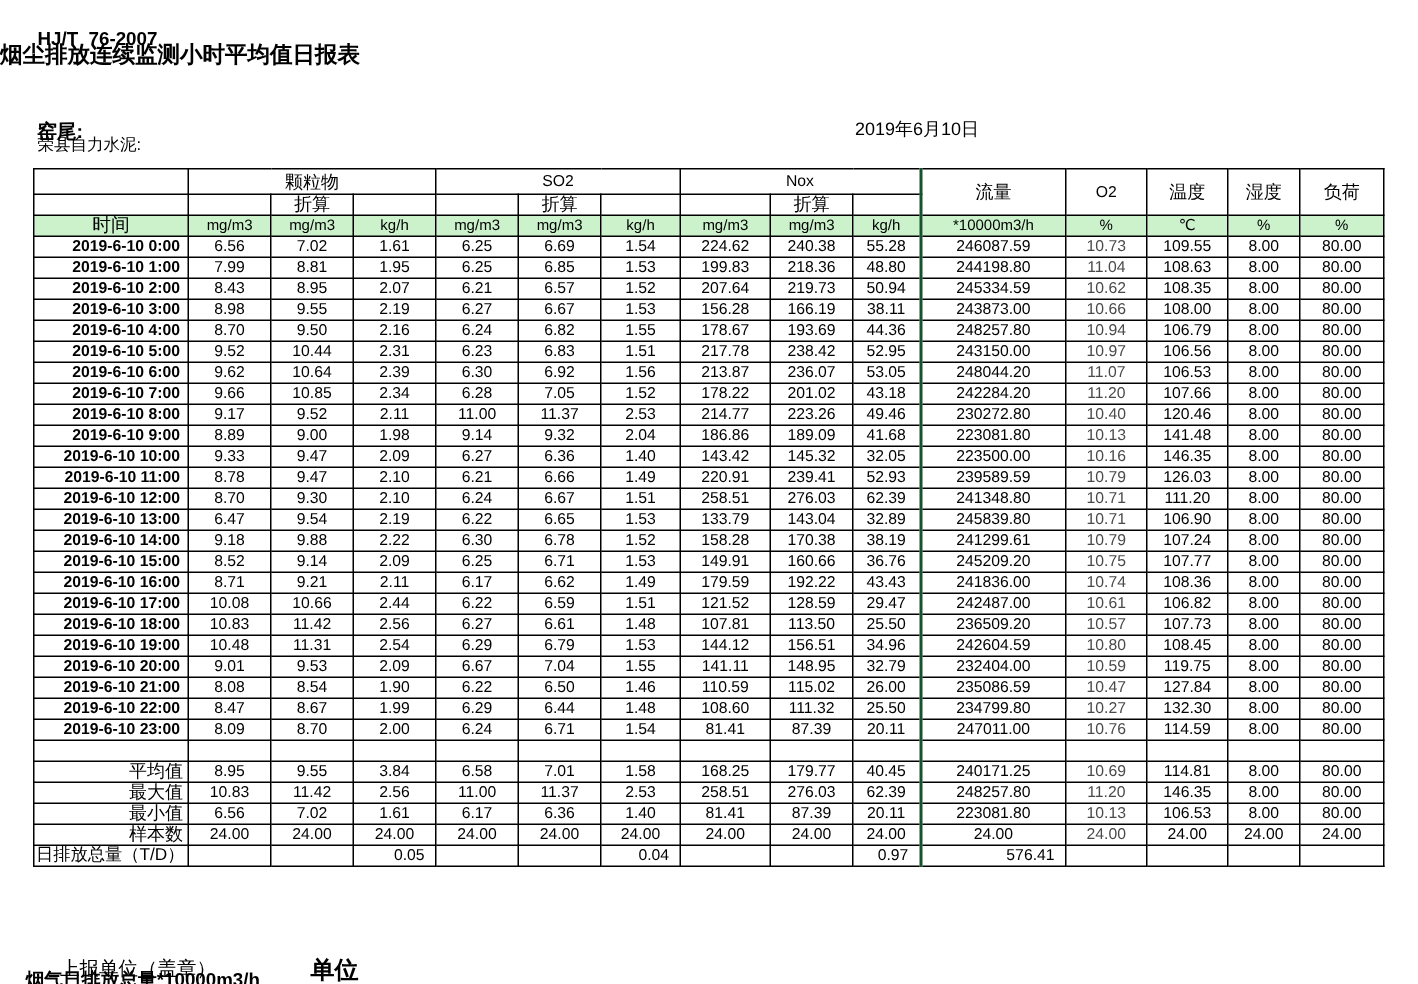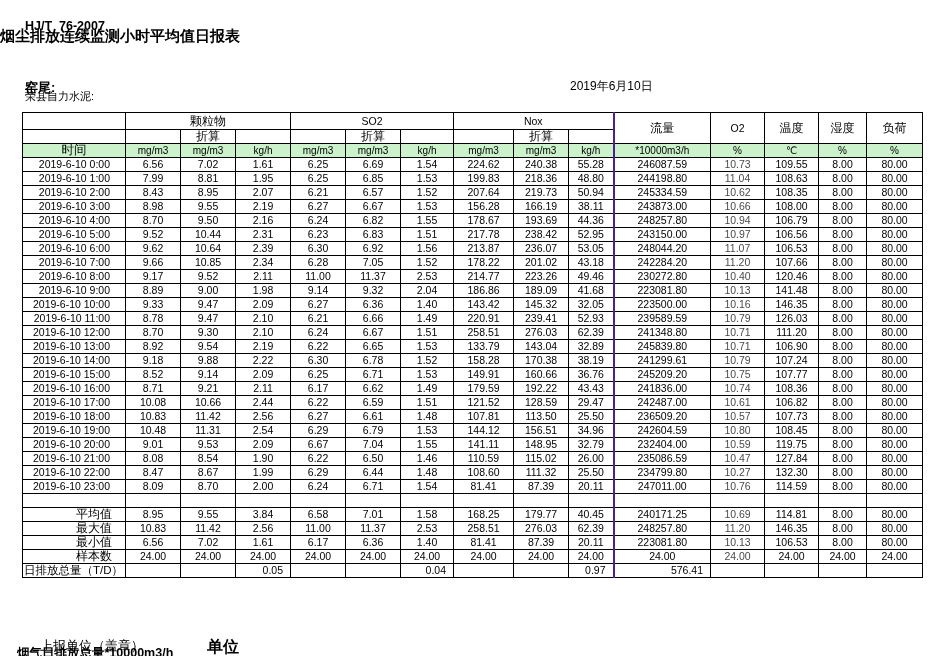--- a/index.html
+++ b/index.html
@@ -30,25 +30,25 @@
     height:14px; line-height:13px;
     padding:0 2px;
     text-align:center;
     font-size:10.5px;
     white-space:nowrap; overflow:hidden;
   }
   #report thead tr.grow td { height:17px; }
   #report td.cjk  { font-size:12px; }
   #report tr.green td { background: var(--green, #ccf2cc); font-size:10px; }
   #report tr.green td.cjk { font-size:12.5px; }
-  #report td.time   { text-align:right; padding-right:15px; }
-  #report td.slabel { text-align:right; padding-right:13px; font-size:12px; }
+  #report td.time   { text-align:right; padding-right:5px;font-weight:bold; }
+  #report td.slabel { text-align:right; padding-right:3px; font-size:12px; }
   #report td.dlabel { text-align:left;  padding-left:1px;  font-size:11.5px; }
   #report td.numr   { text-align:right; padding-right:7px; }
-  #report td.bl2    { border-left:2px solid #4c1d95; }
+  #report td.bl2    { border-left:2px solid #14532d; }
   #report td.o2col  { color:#4a4a4a; }
 </style>
 </head>
 <body>
 
 <div id="std" class="abs">HJ/T  76-2007</div>
 <div id="title" class="abs">烟尘排放连续监测小时平均值日报表</div>
 <div id="company" class="abs">荣县自力水泥:</div>
 <div id="location" class="abs">窑尾:</div>
 <div id="date" class="abs">2019年6月10日</div>
@@ -330,21 +330,21 @@
         <td>276.03</td>
         <td>62.39</td>
         <td class="bl2">241348.80</td>
         <td class="o2col">10.71</td>
         <td>111.20</td>
         <td>8.00</td>
         <td>80.00</td>
       </tr>
       <tr>
         <td class="time">2019-6-10 13:00</td>
-        <td>8.92</td>
+        <td>6.47</td>
         <td>9.54</td>
         <td>2.19</td>
         <td>6.22</td>
         <td>6.65</td>
         <td>1.53</td>
         <td>133.79</td>
         <td>143.04</td>
         <td>32.89</td>
         <td class="bl2">245839.80</td>
         <td class="o2col">10.71</td>

